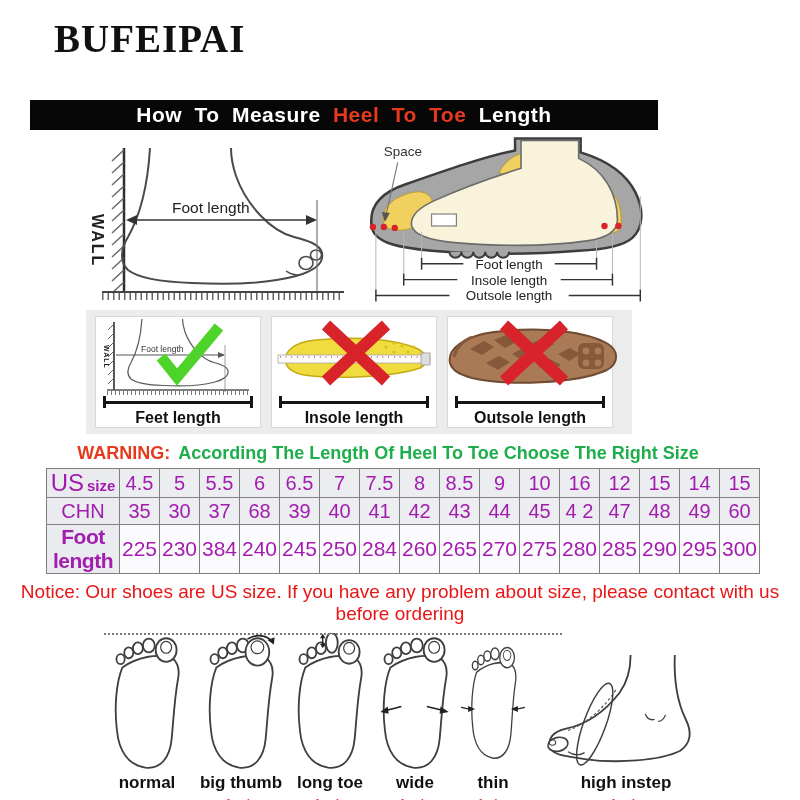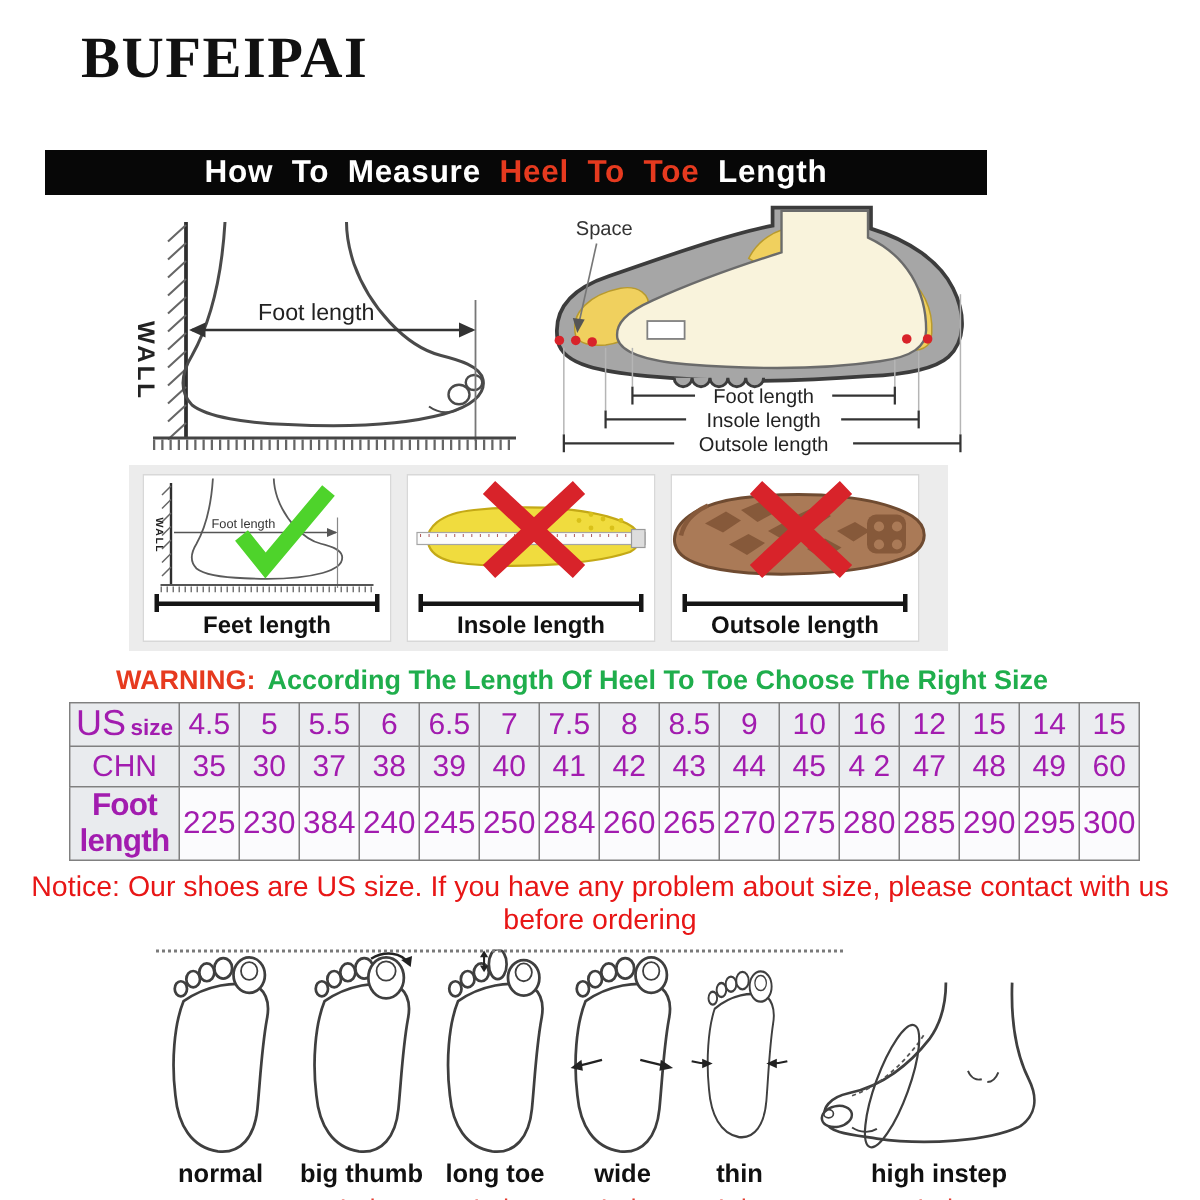--- a/index.html
+++ b/index.html
@@ -260,21 +260,21 @@
           <td class="val">12</td>
           <td class="val">15</td>
           <td class="val">14</td>
           <td class="val">15</td>
     </tr>
     <tr>
       <td class="lab chn-lab">CHN</td>
       <td class="val">35</td>
           <td class="val">30</td>
           <td class="val">37</td>
-          <td class="val">38</td>
+          <td class="val">68</td>
           <td class="val">39</td>
           <td class="val">40</td>
           <td class="val">41</td>
           <td class="val">42</td>
           <td class="val">43</td>
           <td class="val">44</td>
           <td class="val">45</td>
           <td class="val">4 2</td>
           <td class="val">47</td>
           <td class="val">48</td>

